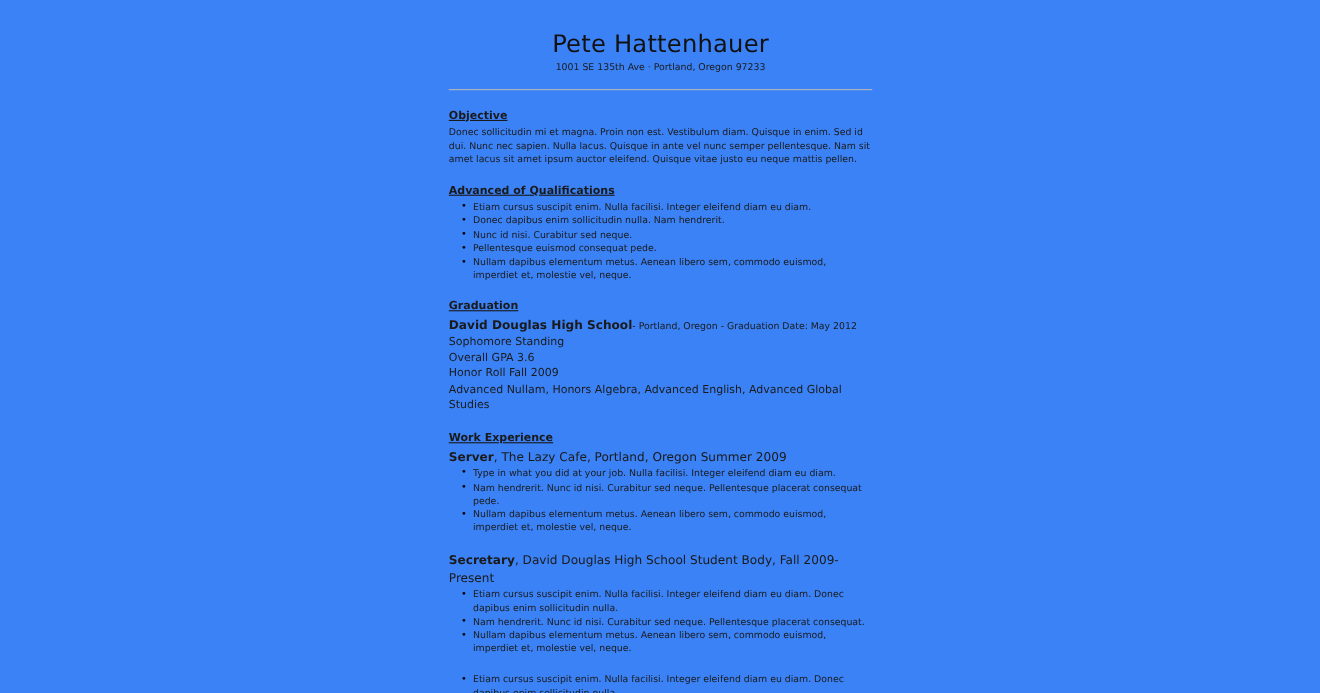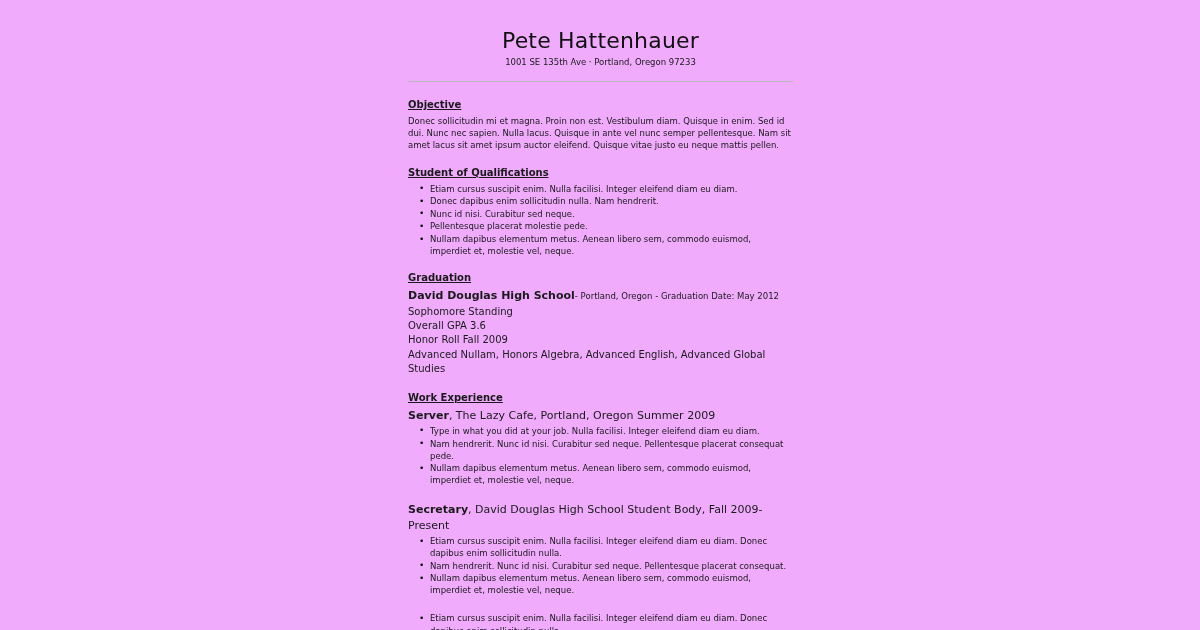--- a/index.html
+++ b/index.html
@@ -11,21 +11,21 @@
     width: 1200px;
     height: 630px;
     font-family: "DejaVu Sans", sans-serif;
     color: #1a1a1a;
     overflow: hidden;
   }
   .page {
     position: relative;
     width: 1200px;
     height: 630px;
-    background: #f0abfc;
+    background: #3b82f6;
   }
   .resume {
     position: absolute;
     left: 408px;
     top: 0;
     width: 385px;
   }
 
   
   .header {
@@ -130,27 +130,27 @@
 
     <div class="section">
       <div class="section-head-wrap">
         <span class="section-title">Objective</span>
       </div>
       <p class="para">Donec sollicitudin mi et magna. Proin non est. Vestibulum diam. Quisque in enim. Sed id dui. Nunc nec sapien. Nulla lacus. Quisque in ante vel nunc semper pellentesque. Nam sit amet lacus sit amet ipsum auctor eleifend. Quisque vitae justo eu neque mattis pellen.</p>
     </div>
 
     <div class="section">
       <div class="section-head-wrap">
-        <span class="section-title">Student of Qualifications</span>
+        <span class="section-title">Advanced of Qualifications</span>
       </div>
       <ul class="bullets">
         <li>Etiam cursus suscipit enim. Nulla facilisi. Integer eleifend diam eu diam.</li>
         <li>Donec dapibus enim sollicitudin nulla. Nam hendrerit.</li>
         <li>Nunc id nisi. Curabitur sed neque.</li>
-        <li>Pellentesque placerat molestie pede.</li>
+        <li>Pellentesque euismod consequat pede.</li>
         <li>Nullam dapibus elementum metus. Aenean libero sem, commodo euismod, imperdiet et, molestie vel, neque.</li>
       </ul>
     </div>
 
     <div class="section">
       <div class="section-head-wrap">
         <span class="section-title">Graduation</span>
       </div>
       <div class="entry-head">
         <span class="role">David Douglas High School</span><span class="rest-small">- Portland, Oregon - Graduation Date: May 2012</span>

